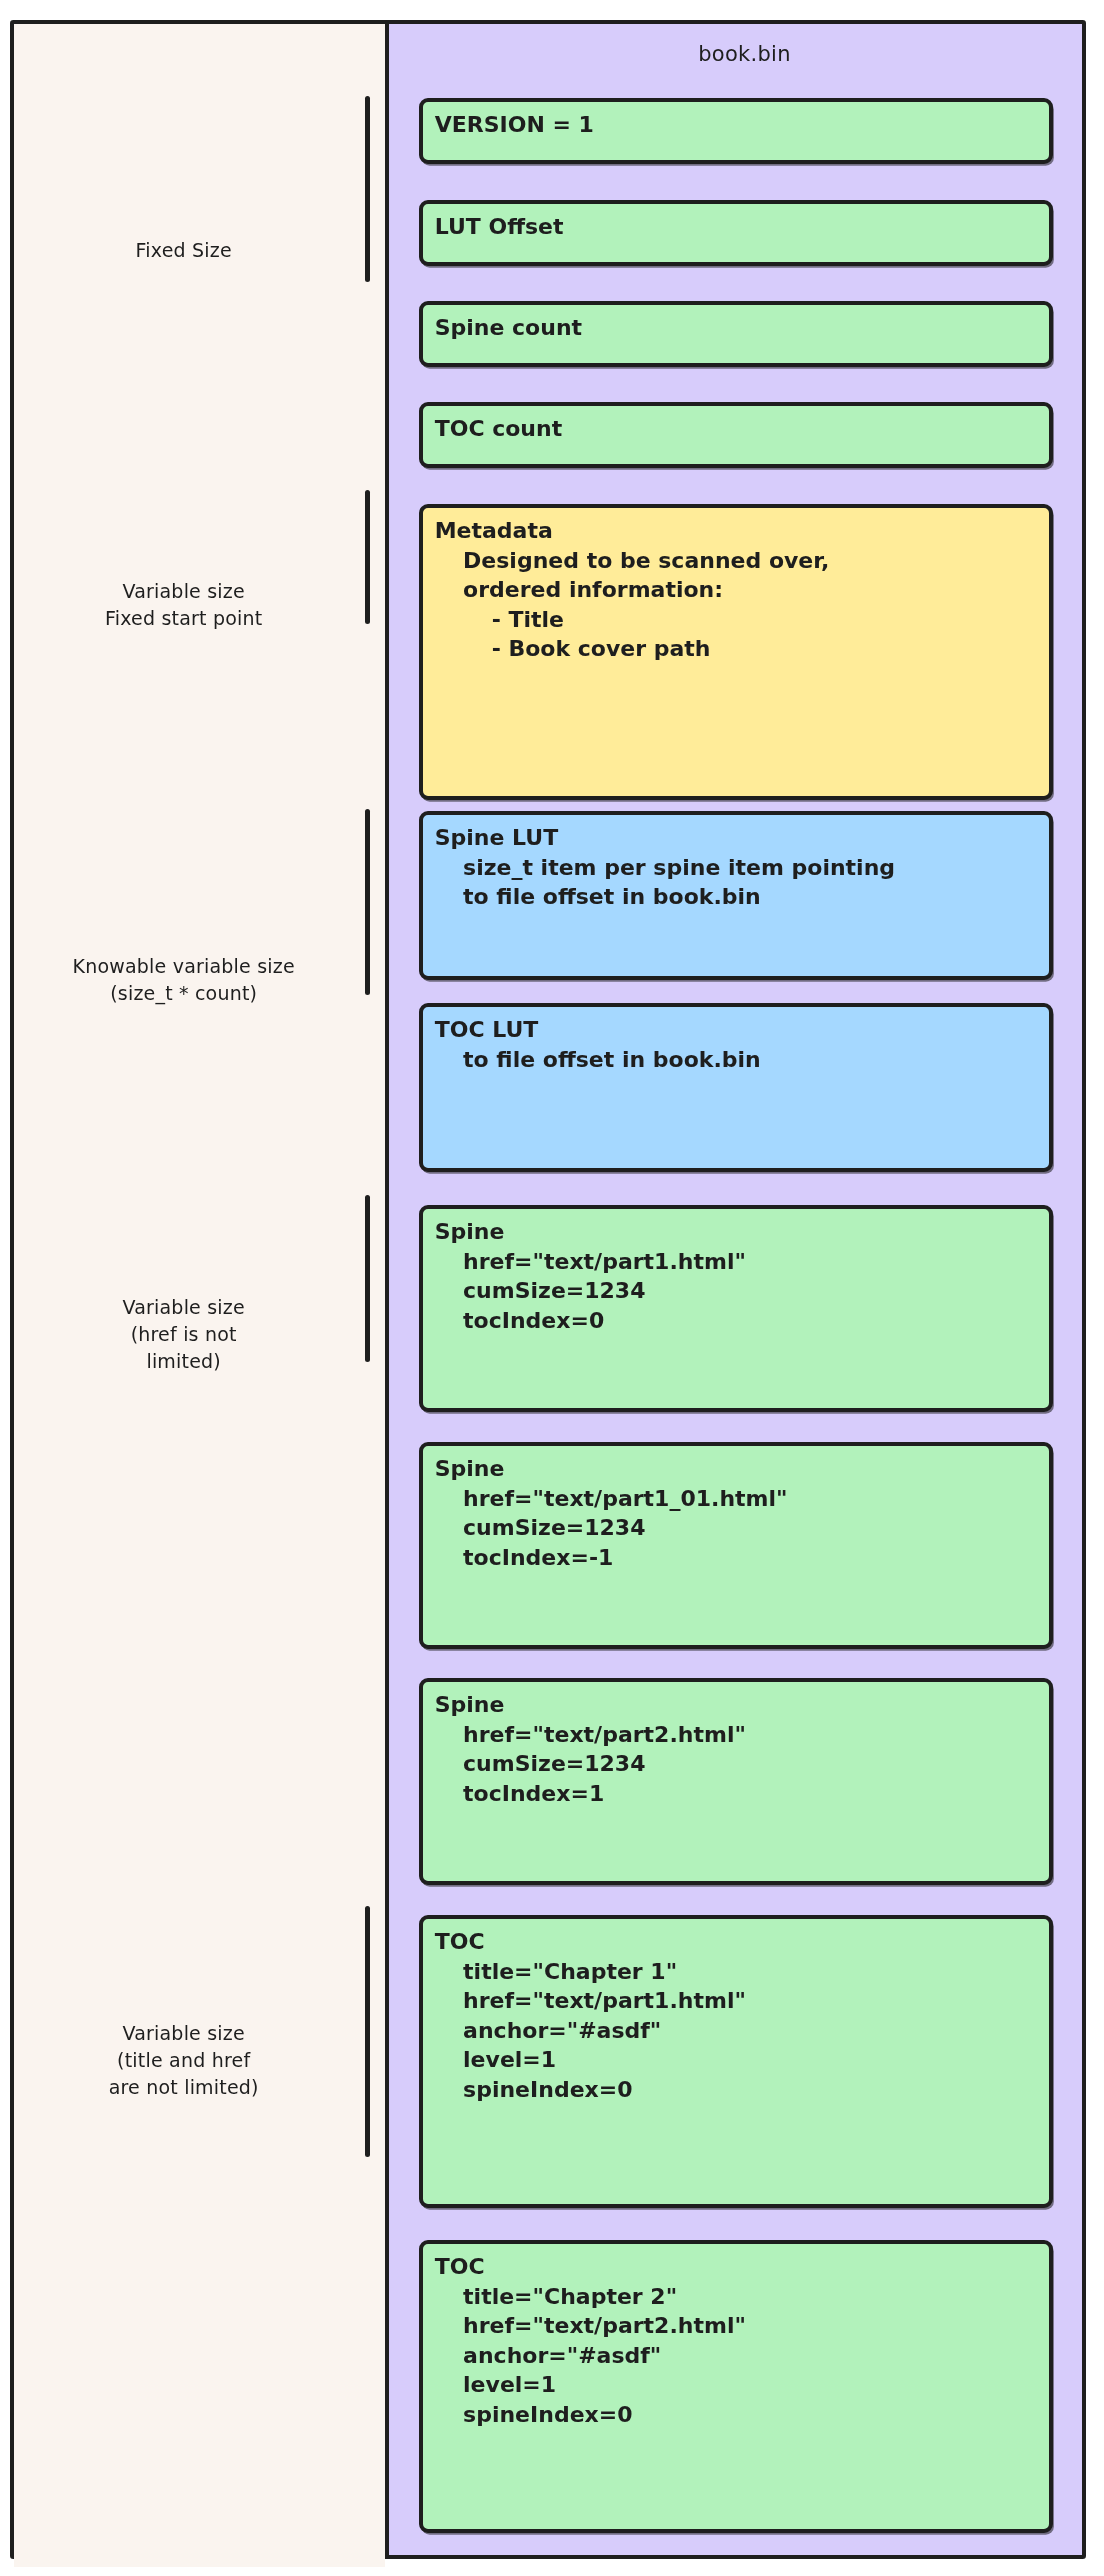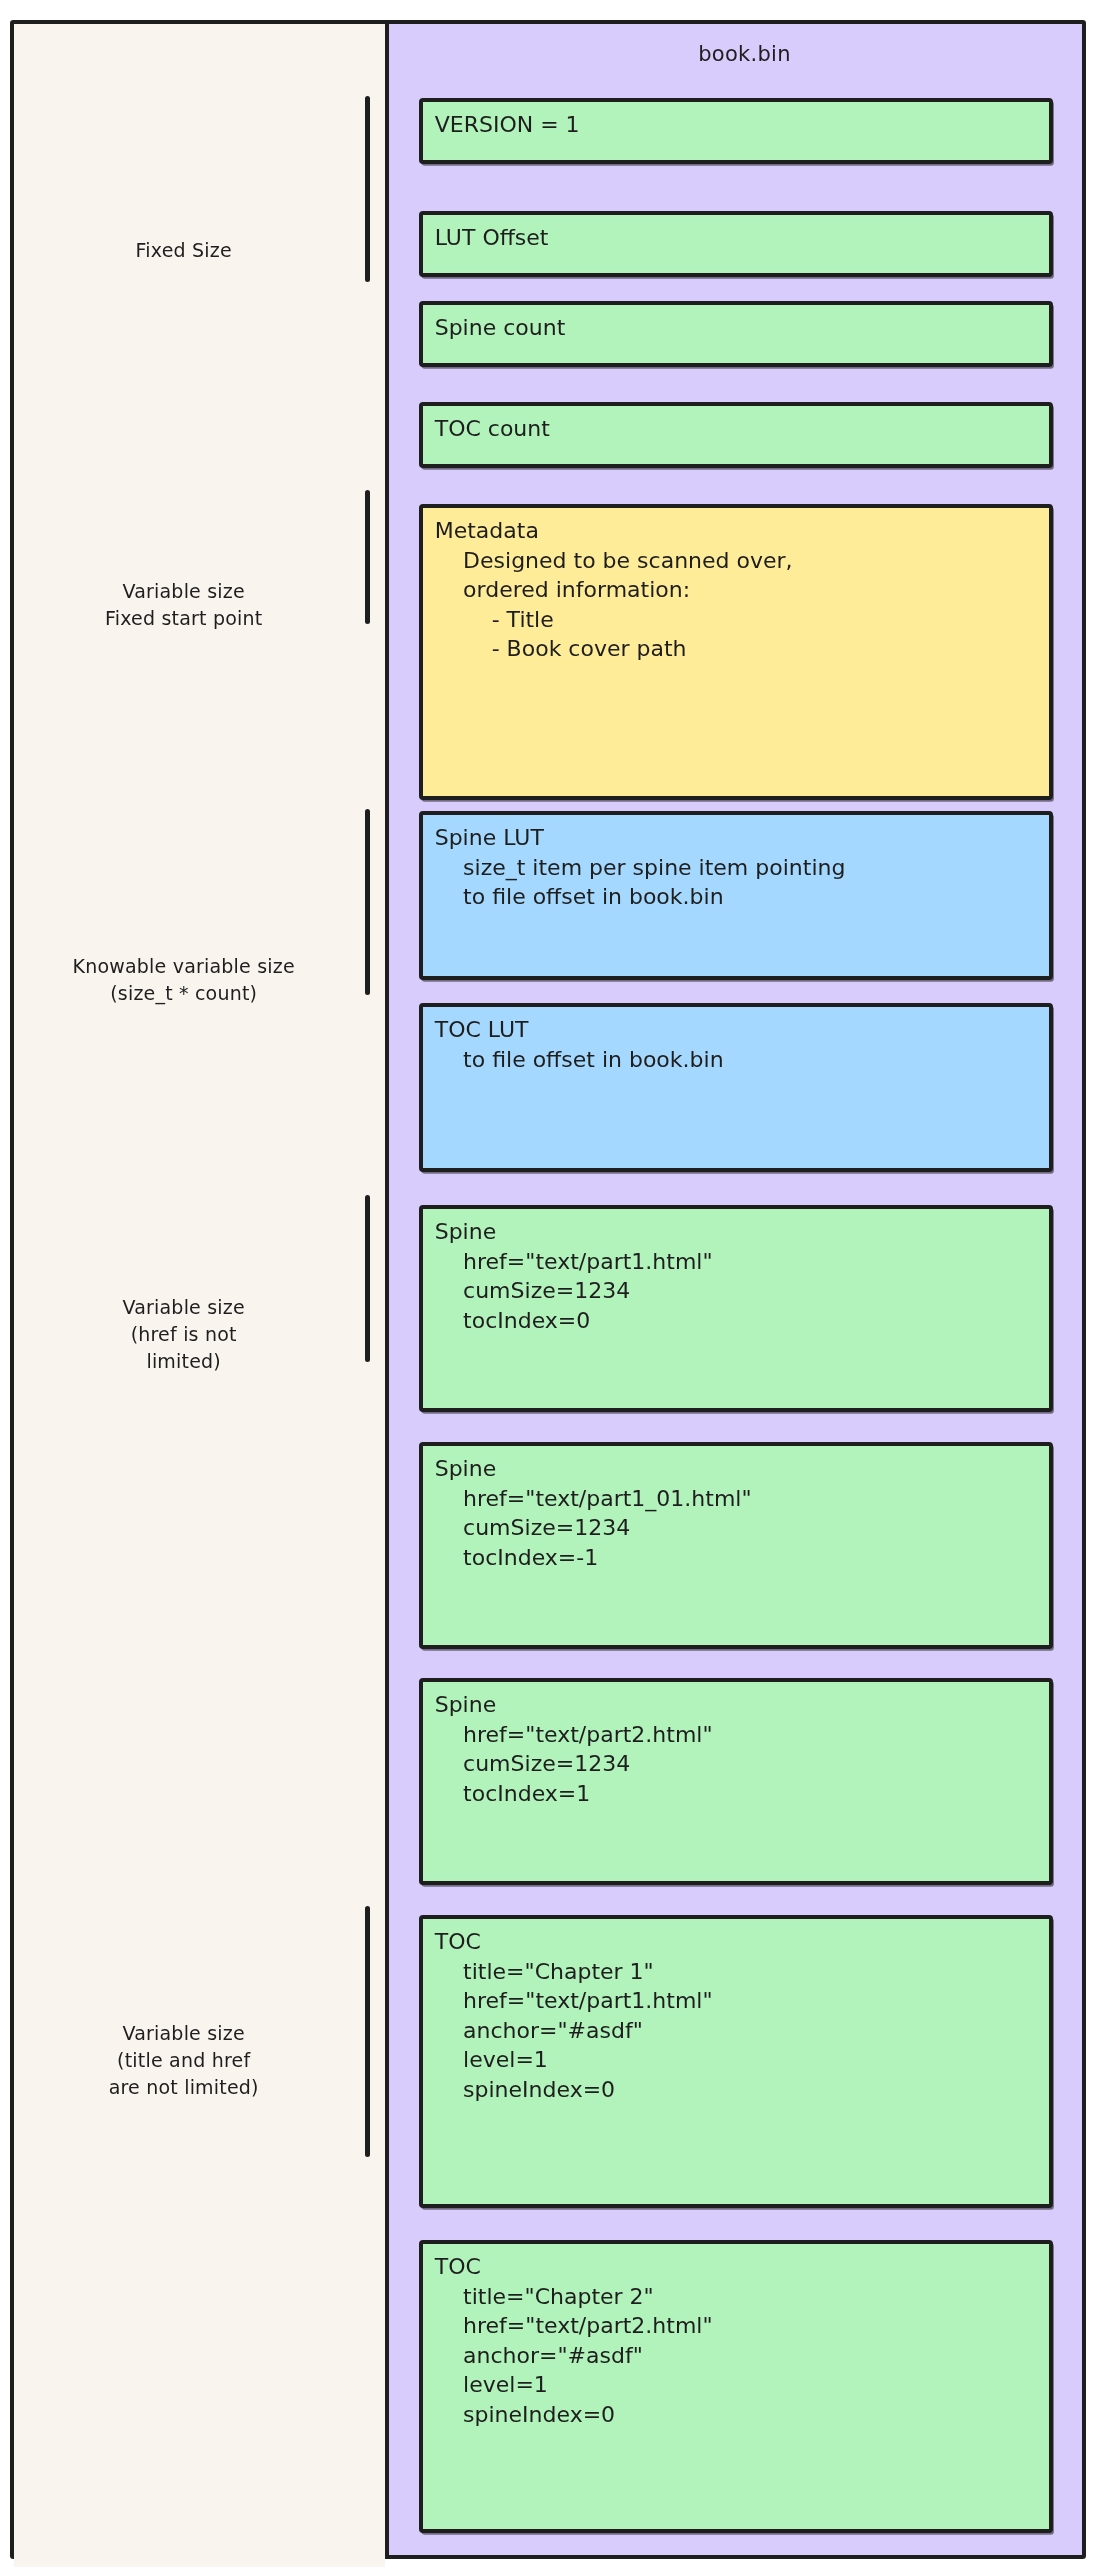--- a/index.html
+++ b/index.html
@@ -87,27 +87,28 @@
     padding-left: 9px;
   }
 
   
   .box {
     position: absolute;
     left: 30px;
     width: 634px;
     box-sizing: border-box;
     border: 4.2px solid #1e1e1e;
-    border-radius: 4px;
+    border-radius: 9px;
     color: #1e1e1e;
     font-size: 22px;
     line-height: 1.34;
     padding: 8.4px 11.7px 8.4px 11.7px;
     white-space: pre;
     box-shadow: 1.7px 2.5px 0 -0.8px rgba(30,30,30,0.55);
+    font-weight: bold;
   }
   .green  { background: #b2f2bb; }
   .yellow { background: #ffec99; }
   .blue   { background: #a5d8ff; }
 
   .box .hdr  { display:block; }
   .box .ln   { display:block; padding-left: 28.4px; }
   .box .ln2  { display:block; padding-left: 57px; }
 </style>
 </head>
@@ -134,21 +135,21 @@
     <div class="bracket" id="br-1" style="top: 454px; height: 134px;"></div>
     <div class="bracket" id="br-2" style="top: 773px; height: 186px;"></div>
     <div class="bracket" id="br-3" style="top: 1159px; height: 167px;"></div>
     <div class="bracket" id="br-4" style="top: 1870px; height: 251px;"></div>
   </div>
 
   <div class="book-col">
     <div class="book-title">book.bin</div>
     <div id="boxes">
         <div class="box green" style="top: 74px; height: 66px;"><span class="hdr">VERSION = 1</span></div>
-        <div class="box green" style="top: 176px; height: 66px; margin-top: 11px;"><span class="hdr">LUT Offset</span></div>
+        <div class="box green" style="top: 176px; height: 66px;"><span class="hdr">LUT Offset</span></div>
         <div class="box green" style="top: 277px; height: 66px;"><span class="hdr">Spine count</span></div>
         <div class="box green" style="top: 378px; height: 66px;"><span class="hdr">TOC count</span></div>
         <div class="box yellow" style="top: 480px; height: 296px;"><span class="hdr">Metadata</span><span class="ln">Designed to be scanned over,</span><span class="ln">ordered information:</span><span class="ln2">- Title</span><span class="ln2">- Book cover path</span></div>
         <div class="box blue" style="top: 787px; height: 169px;"><span class="hdr">Spine LUT</span><span class="ln">size_t item per spine item pointing</span><span class="ln">to file offset in book.bin</span></div>
         <div class="box blue" style="top: 979px; height: 169px;"><span class="hdr">TOC LUT</span><span class="ln">to file offset in book.bin</span></div>
         <div class="box green" style="top: 1181px; height: 207px;"><span class="hdr">Spine</span><span class="ln">href="text/part1.html"</span><span class="ln">cumSize=1234</span><span class="ln">tocIndex=0</span></div>
         <div class="box green" style="top: 1418px; height: 207px;"><span class="hdr">Spine</span><span class="ln">href="text/part1_01.html"</span><span class="ln">cumSize=1234</span><span class="ln">tocIndex=-1</span></div>
         <div class="box green" style="top: 1654px; height: 207px;"><span class="hdr">Spine</span><span class="ln">href="text/part2.html"</span><span class="ln">cumSize=1234</span><span class="ln">tocIndex=1</span></div>
         <div class="box green" style="top: 1891px; height: 293px;"><span class="hdr">TOC</span><span class="ln">title="Chapter 1"</span><span class="ln">href="text/part1.html"</span><span class="ln">anchor="#asdf"</span><span class="ln">level=1</span><span class="ln">spineIndex=0</span></div>
         <div class="box green" style="top: 2216px; height: 293px;"><span class="hdr">TOC</span><span class="ln">title="Chapter 2"</span><span class="ln">href="text/part2.html"</span><span class="ln">anchor="#asdf"</span><span class="ln">level=1</span><span class="ln">spineIndex=0</span></div>

